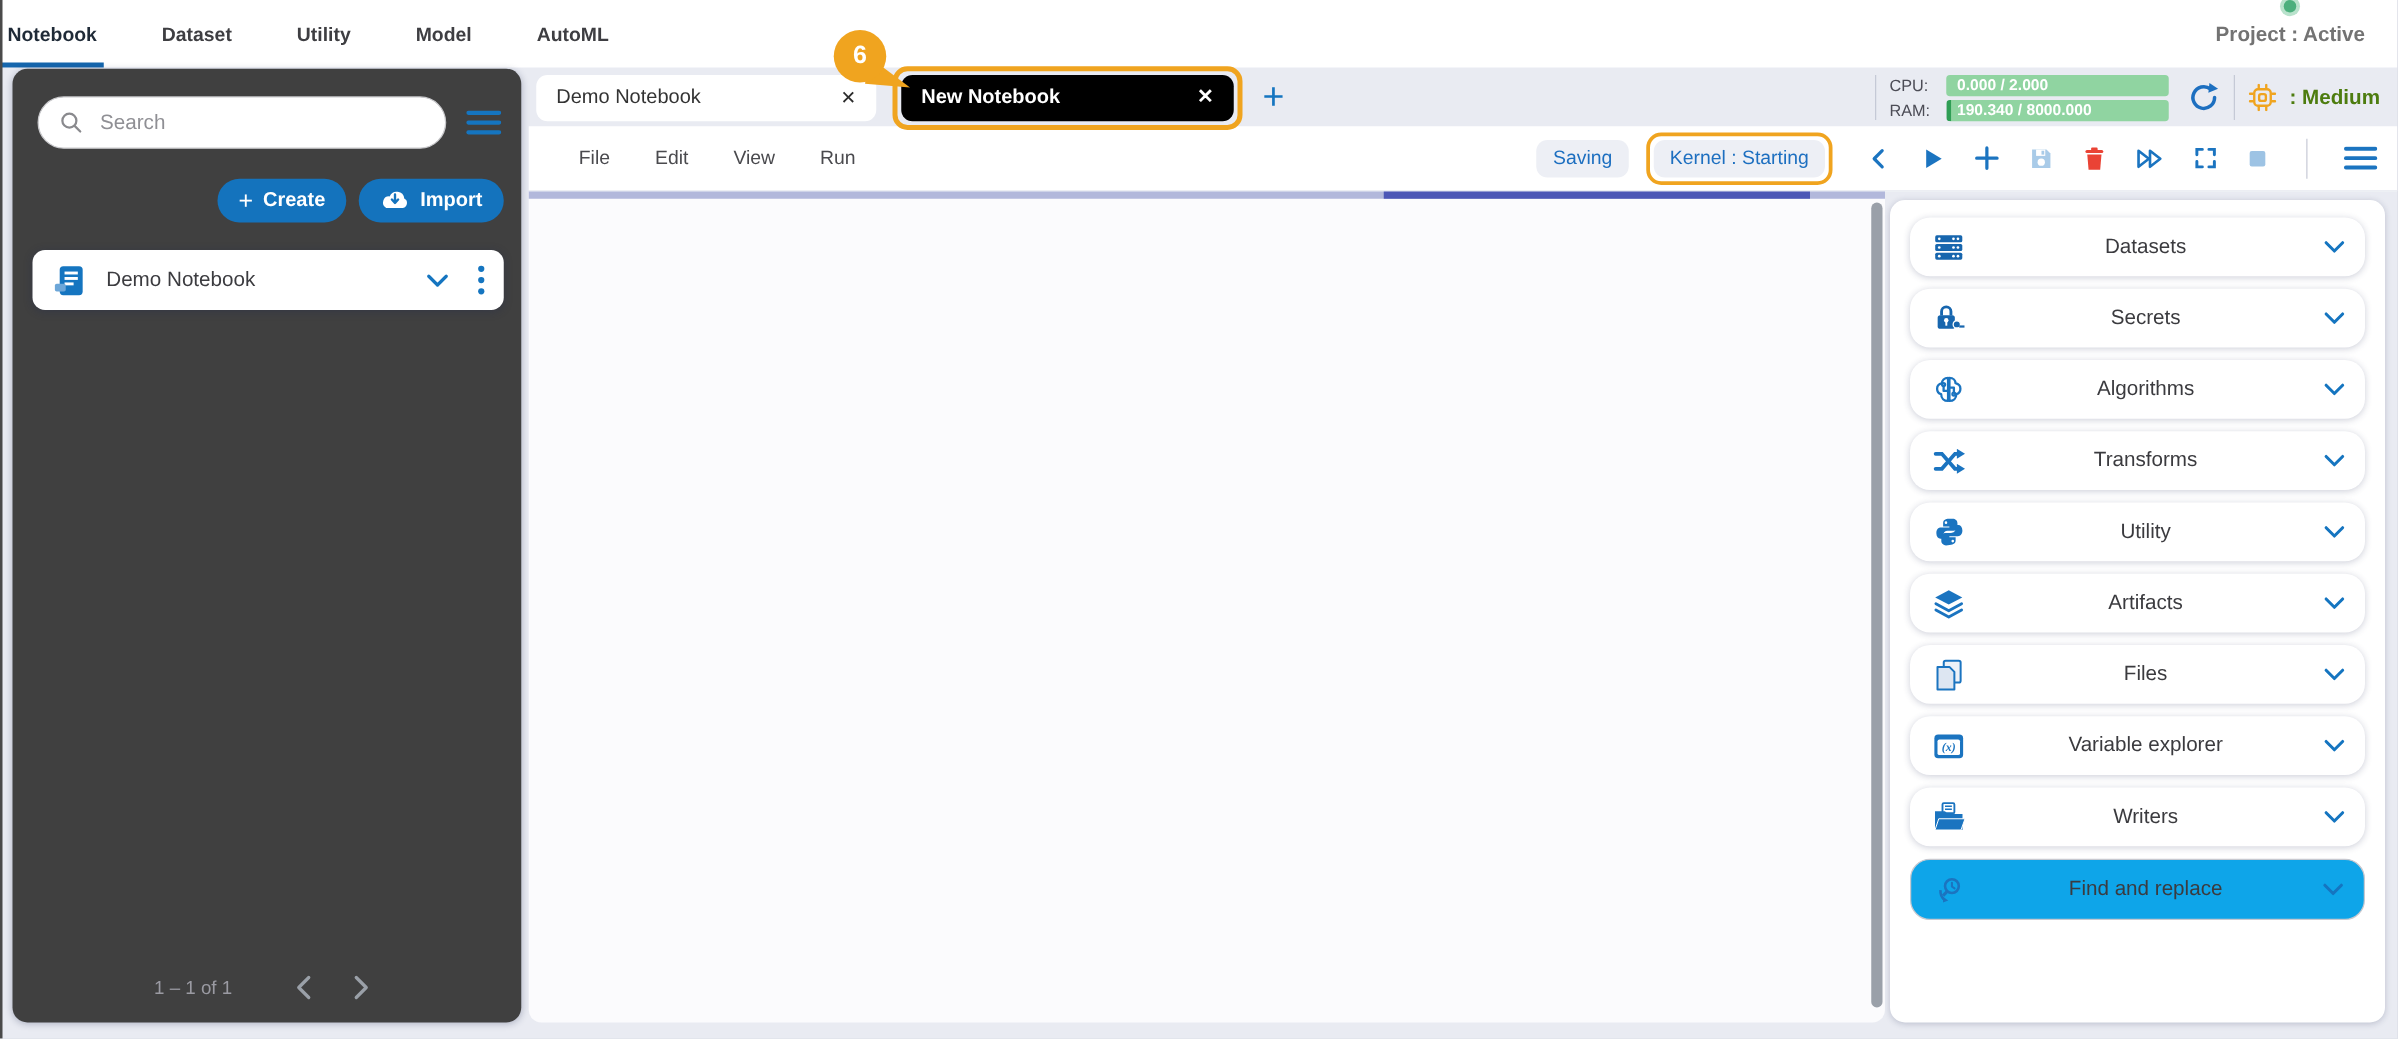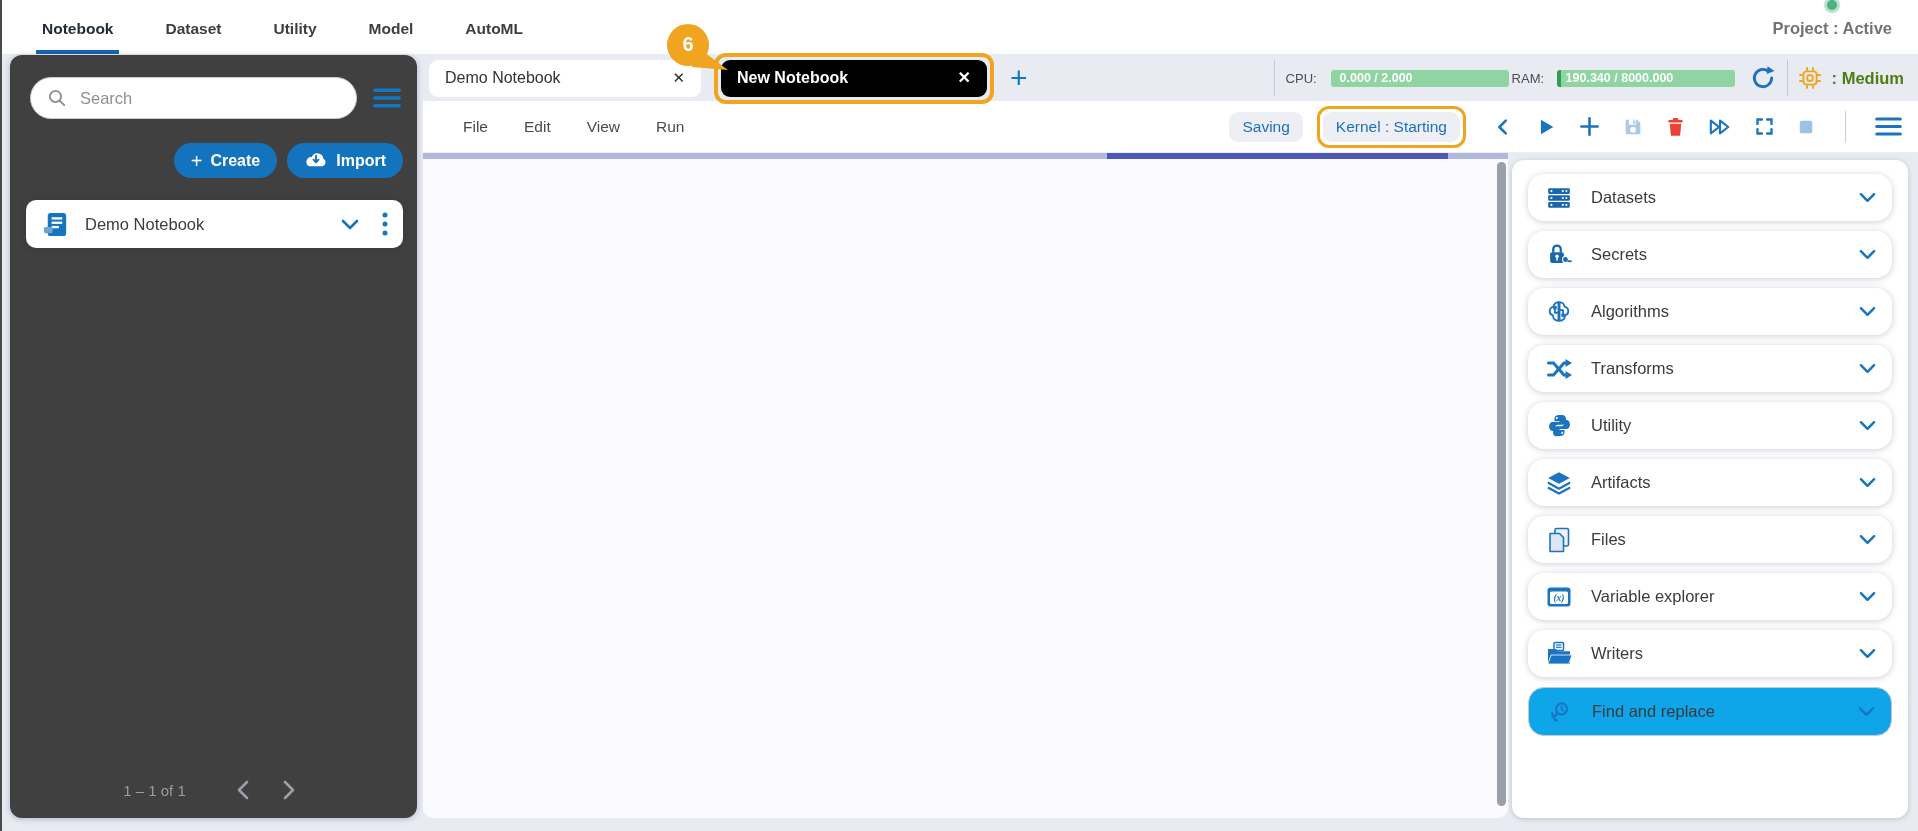--- a/index.html
+++ b/index.html
@@ -1,21 +1,21 @@
 <!DOCTYPE html>
 <html><head>
 <meta charset="utf-8">
 <style>
   html,body{margin:0;padding:0;background:#d9dce3;}
   .app{position:relative;width:1918px;height:831px;background:#e9ebf2;font-family:"Liberation Sans",sans-serif;overflow:hidden;}
   .left-edge{position:absolute;left:0;top:0;width:2px;height:831px;background:#4a4a4a;z-index:60;}
 
   
   .header{position:absolute;left:0;top:0;right:0;height:54px;background:#fff;display:flex;align-items:flex-end;}
-  .nav{display:flex;gap:40px;padding-left:36px;}
+  .nav{display:flex;gap:40px;}
   .nav-item{font-size:15.5px;font-weight:700;color:#3e3e42;padding:16px 6px 12px;border-bottom:4px solid transparent;cursor:pointer;}
   .nav-item.active{color:#1f2a37;border-bottom:4px solid #1566ad;}
   .project{position:absolute;right:26px;top:0;height:54px;display:flex;align-items:center;gap:9px;color:#737373;font-size:16.5px;font-weight:600;flex-direction:column;}
   .proj-dot{width:10px;height:10px;border-radius:50%;background:#4caf7d;box-shadow:0 0 0 3px #b9e2cc;}
 
   
   .left-panel{position:absolute;left:10px;top:55px;width:407px;height:763px;background:#404040;border-radius:12px;box-shadow:0 1px 6px rgba(30,40,80,.28);}
   .search-row{display:flex;align-items:center;gap:16px;padding:22px 16px 0 20px;}
   .search-box{flex:1;height:42px;border:1.5px solid #c9c9cc;border-radius:22px;display:flex;align-items:center;gap:13px;padding:0 16px;background:#fff;box-sizing:border-box;}
   .search-ph{color:#8f8f94;font-size:16.5px;}
@@ -38,21 +38,21 @@
   .tab-new{width:266px;background:#000000;color:#fff;font-size:16px;font-weight:600;}
   .tab-new .tab-x{color:#fff;font-size:16px;}
   .addtab{margin-left:16px;color:#1575c0;font-size:30px;font-weight:300;line-height:26px;cursor:pointer;}
 
   
   .badge-svg{position:absolute;left:662px;top:20px;z-index:40;pointer-events:none;}
   .badge-num{position:absolute;left:676px;top:33px;width:24px;text-align:center;color:#fff;font-size:20px;font-weight:700;z-index:41;pointer-events:none;}
 
   
   .res{position:absolute;right:0;top:55px;height:46px;display:flex;align-items:center;gap:11px;padding-right:14px;z-index:6;}
-  .res-rows{display:flex;flex-direction:row;gap:3px;align-items:center;}
+  .res-rows{display:flex;flex-direction:column;gap:3px;align-items:center;}
   .res-row{display:flex;align-items:center;gap:7px;justify-content:flex-end;}
   .res-label{font-size:13px;color:#4c4c56;width:38px;text-align:left;}
   .res-pill{width:178px;height:17px;background:#90d4a1;border-radius:3px;color:#fff;font-size:12.5px;font-weight:700;display:flex;align-items:center;padding-left:9px;box-sizing:border-box;}
   .res-pill.ram{border-left:4px solid #2f9e55;padding-left:5px;}
   .vdiv{width:1px;height:36px;background:#c5c9d6;}
   .medium-label{font-size:16.5px;color:#4d7c0f;font-weight:600;}
 
   
   .toolbar{position:absolute;left:423px;right:0;top:101px;height:51px;background:#fff;display:flex;align-items:center;border-bottom:1px solid #eceef3;z-index:4;}
   .menus{display:flex;gap:36px;padding-left:40px;font-size:15.5px;color:#4a4a4e;}
@@ -64,21 +64,21 @@
   .tb-btn{cursor:pointer;display:flex;align-items:center;line-height:0;}
   .tb-div{width:1px;height:32px;background:#c9ccd8;margin:0 8px;}
 
   
   .content{position:absolute;left:423px;top:152px;width:1085px;height:666px;background:#fbfbfd;border-radius:0 0 10px 10px;}
   .progress-track{position:absolute;top:0;left:0;right:0;height:7px;background:#b2b8db;}
   .progress-fill{position:absolute;top:0;left:63%;width:31.5%;height:7px;background:#4c57b6;}
   .v-scrollbar{position:absolute;right:2px;top:10px;width:9px;height:644px;background:#9aa0a9;border-radius:5px;cursor:pointer;}
 
   
-  .right-panel{position:absolute;left:1512px;top:160px;width:396px;height:658px;background:#fff;border-radius:12px;box-shadow:0 1px 5px rgba(30,40,80,.22);padding:14px 16px;box-sizing:border-box;}
+  .right-panel{position:absolute;left:1512px;top:160px;width:396px;height:658px;background:#fff;border-radius:12px;box-shadow:0 1px 5px rgba(30,40,80,.22);padding:14px 16px;box-sizing:border-box;text-align:center;}
   .pcard{height:47px;border-radius:16px;background:#fff;box-shadow:0 1px 6px rgba(40,50,90,.24);display:flex;align-items:center;gap:17px;padding:0 16px;margin-bottom:10px;cursor:pointer;}
   .pcard.selected{background:#0ea5e9;border:1px solid #c7c8cf;box-shadow:none;}
   .pcard-icon{width:30px;display:flex;justify-content:center;line-height:0;}
   .pcard-label{font-size:16.5px;color:#3b3b3f;flex:1;}
   .chev{line-height:0;}
 </style>
 </head>
 <body>
 
 <div class="app">

